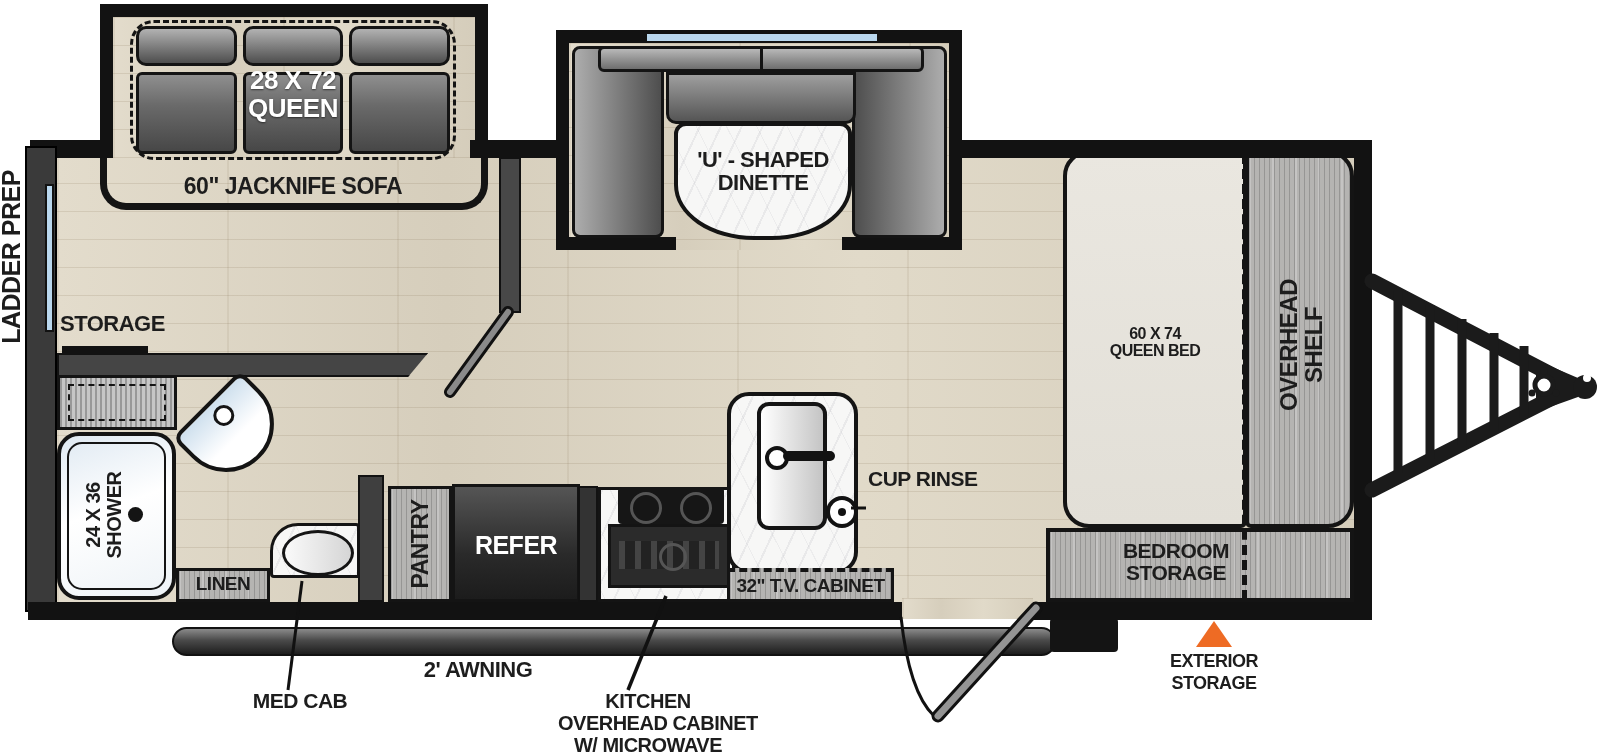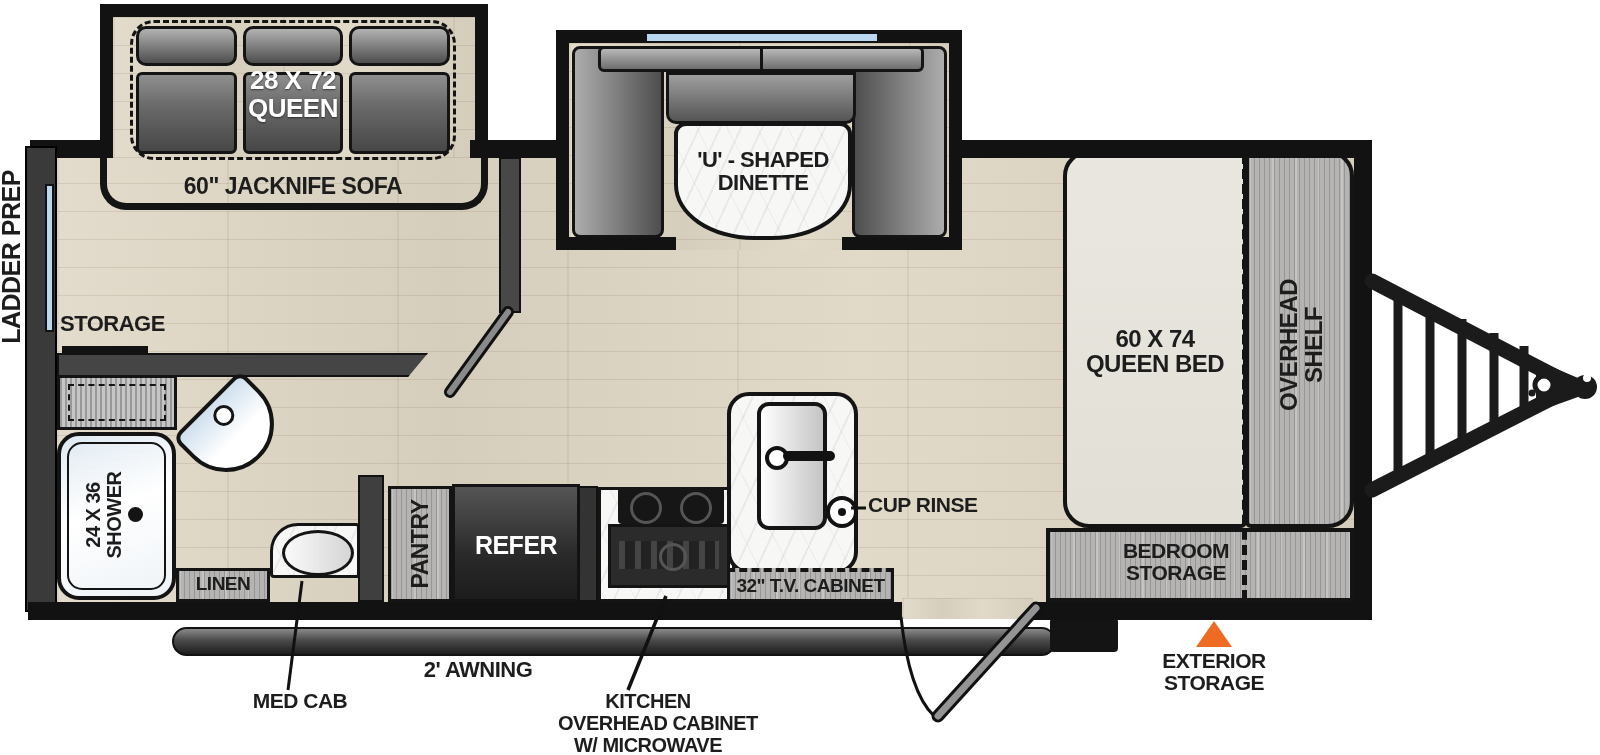--- a/index.html
+++ b/index.html
@@ -72,21 +72,21 @@
       <div style="flex:1;"></div>
   </div>
   <div class="abs z3" style="left:666px;top:72px;width:190px;height:52px;background:linear-gradient(180deg,#9e9e9e,#555);border:3px solid #141414;border-radius:0 0 10px 10px;box-sizing:border-box;"></div>
   <div class="abs marble z3" style="left:674px;top:122px;width:178px;height:118px;border:4px solid #141414;border-radius:12px 12px 80px 80px / 12px 12px 55px 55px;box-sizing:border-box;"></div>
   <div class="abs lbl z6" style="left:674px;top:148px;width:178px;font-size:22px;">
     <div>'U' - SHAPED</div>
     <div>DINETTE</div>
   </div>
 
   <div class="abs z2" style="left:1063px;top:150px;width:184px;height:378px;background:linear-gradient(180deg,#eae7e0,#e2dfd7);border:4px solid #141414;border-radius:26px 6px 6px 26px;box-sizing:border-box;"></div>
-  <div class="abs lbl z6" style="left:1063px;top:326px;width:184px;font-size:24px;">
+  <div class="abs lbl z6" style="left:1063px;top:326px;width:184px;font-size:16px;">
     <div>60 X 74</div>
     <div>QUEEN BED</div>
   </div>
   <div class="abs gwood z2" style="left:1245px;top:150px;width:109px;height:378px;border:4px solid #141414;border-radius:6px 26px 26px 6px;box-sizing:border-box;"></div>
   <div class="abs lbl z6 rot" style="left:1301px;top:345px;font-size:24px;">
     <div>OVERHEAD</div>
     <div>SHELF</div>
   </div>
   <div class="abs gwood z2" style="left:1046px;top:528px;width:308px;height:74px;border:4px solid #141414;box-sizing:border-box;"></div>
   <div class="abs lbl z6" style="left:1046px;top:540px;width:260px;font-size:21px;">
@@ -133,39 +133,39 @@
     <div class="abs" style="left:8px;top:14px;right:8px;height:28px;background:repeating-linear-gradient(90deg,#444 0 6px,#222 6px 16px);"></div>
     <div class="abs" style="left:48px;top:16px;width:22px;height:22px;border:3px solid #555;border-radius:50%;"></div>
   </div>
   <div class="abs marble z2" style="left:727px;top:392px;width:131px;height:182px;border:4px solid #141414;border-radius:22px;box-sizing:border-box;"></div>
   <div class="abs z3" style="left:757px;top:402px;width:70px;height:128px;background:linear-gradient(90deg,#ffffff,#c4c4c4);border:4px solid #141414;border-radius:12px;box-sizing:border-box;"></div>
   <div class="abs z4" style="left:765px;top:446px;width:16px;height:16px;background:#fff;border:4px solid #121212;border-radius:50%;"></div>
   <div class="abs z4" style="left:783px;top:451px;width:52px;height:10px;background:#121212;border-radius:5px;"></div>
   <div class="abs z4" style="left:826px;top:496px;width:24px;height:24px;background:#fff;border:4px solid #121212;border-radius:50%;">
     <div class="abs" style="left:8px;top:8px;width:8px;height:8px;background:#121212;border-radius:50%;"></div>
   </div>
-  <div class="abs lbl z6" style="left:868px;top:494px;font-size:21px;text-align:center;">CUP RINSE</div>
+  <div class="abs lbl z6" style="left:868px;top:468px;font-size:21px;text-align:center;">CUP RINSE</div>
   <div class="abs gwood z2" style="left:727px;top:568px;width:167px;height:34px;border:3px solid #141414;border-top:4px dashed #141414;box-sizing:border-box;"></div>
   <div class="abs lbl z6" style="left:727px;top:576px;width:167px;font-size:19px;">32" T.V. CABINET</div>
 
   <div class="abs wall z3" style="left:30px;top:140px;width:83px;height:18px;"></div>
   <div class="abs wall z3" style="left:470px;top:140px;width:92px;height:18px;"></div>
   <div class="abs wall z3" style="left:956px;top:140px;width:416px;height:18px;"></div>
   <div class="abs z3" style="left:25px;top:146px;width:32px;height:466px;background:#3a3a3a;border:2px solid #000;box-sizing:border-box;"></div>
   <div class="abs z4" style="left:45px;top:184px;width:9px;height:148px;background:#B9D7EE;border:2px solid #121212;box-sizing:border-box;"></div>
   <div class="abs wall z3" style="left:1354px;top:146px;width:18px;height:466px;"></div>
   <div class="abs wall z3" style="left:28px;top:602px;width:874px;height:18px;"></div>
   <div class="abs wall z3" style="left:1033px;top:602px;width:339px;height:18px;"></div>
 
   <div class="abs z1" style="left:172px;top:627px;width:884px;height:29px;background:linear-gradient(180deg,#8a8a8a,#4a4a4a 45%,#1e1e1e);border:2px solid #121212;border-radius:15px;box-sizing:border-box;"></div>
   <div class="abs lbl z6" style="left:398px;top:658px;width:160px;font-size:22px;">2' AWNING</div>
   <div class="abs z2" style="left:1050px;top:618px;width:68px;height:34px;background:#141414;border-radius:4px;"></div>
   <div class="abs z2" style="left:1068px;top:609px;width:26px;height:11px;background:#141414;"></div>
   <div class="abs z6" style="left:1196px;top:621px;width:0;height:0;border-left:18px solid transparent;border-right:18px solid transparent;border-bottom:26px solid #EE6B24;"></div>
-  <div class="abs lbl z6" style="left:1154px;top:650px;width:120px;font-size:21px;line-height:22px;">
+  <div class="abs lbl z6" style="left:1154px;top:650px;width:120px;font-size:18px;line-height:22px;">
     <div>EXTERIOR</div>
     <div>STORAGE</div>
   </div>
   <div class="abs lbl z6" style="left:11px;top:257px;font-size:25px;transform:translate(-50%,-50%) rotate(-90deg);">LADDER PREP</div>
   <div class="abs lbl z6" style="left:240px;top:690px;width:120px;font-size:21px;">MED CAB</div>
   <div class="abs lbl z6" style="left:558px;top:690px;width:180px;font-size:20px;line-height:22px;">
     <div>KITCHEN</div>
     <div>OVERHEAD CABINET</div>
     <div>W/ MICROWAVE</div>
   </div>

